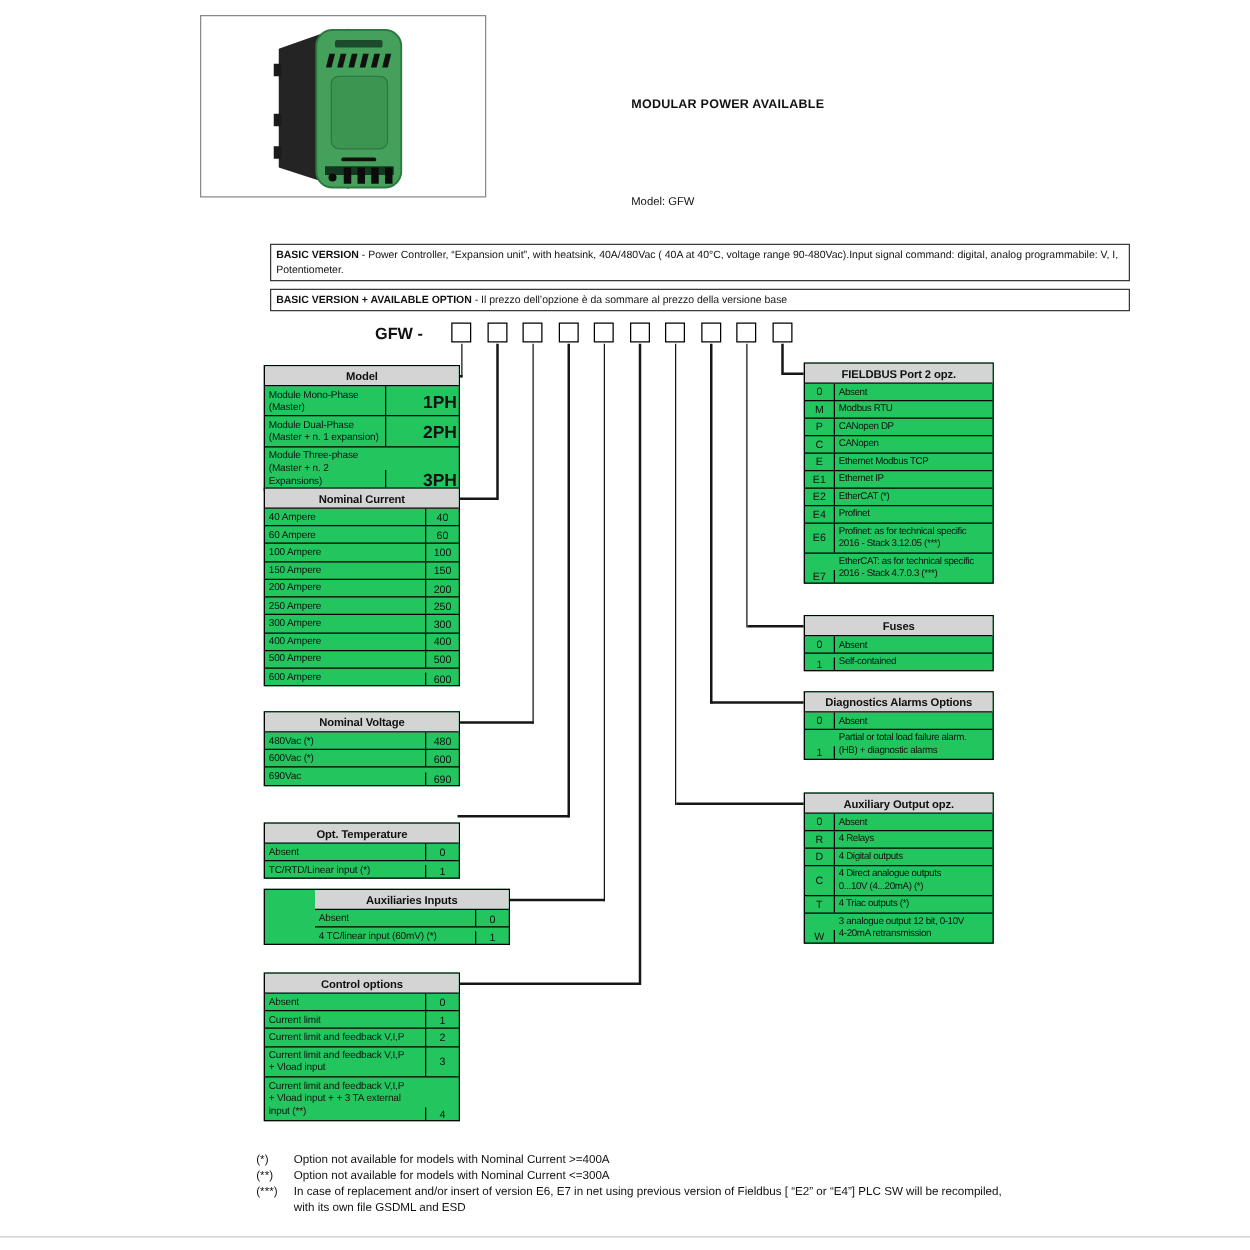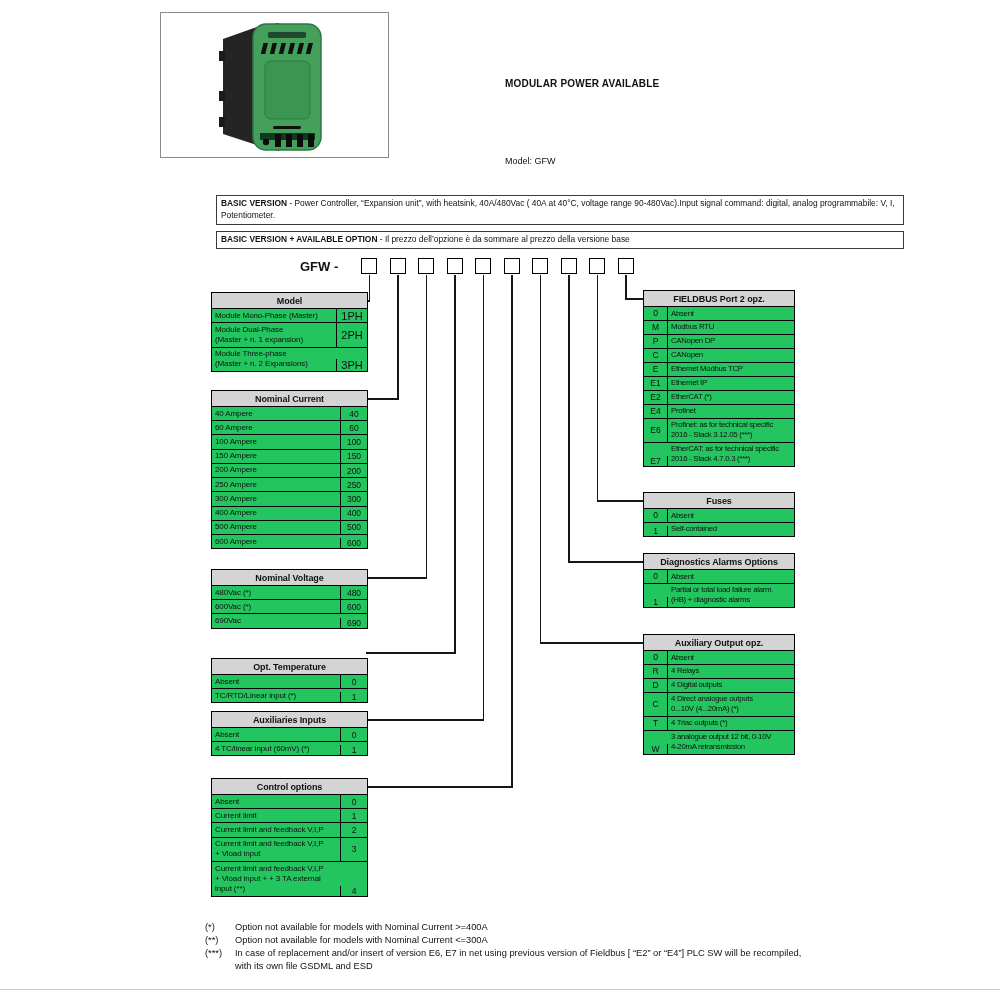--- a/index.html
+++ b/index.html
@@ -27,27 +27,27 @@
   .otable{width:155px;}
   .otable.right-t{width:150px;}
   .thead{background:#d4d4d4;border-bottom:1px solid #000;font-weight:bold;font-size:9px;text-align:center;padding:2.5px 2px;letter-spacing:-.1px;}
   .trow{display:flex;border-bottom:1px solid #000;align-items:stretch;min-height:12px;}
   .trow:last-child{border-bottom:none;align-items:flex-end;}
   .lbl{flex:1;padding:1.5px 3px;font-size:8px;letter-spacing:-.12px;line-height:1.28;white-space:pre-line;display:flex;align-items:center;}
   .code{width:26px;flex:none;display:flex;align-items:center;justify-content:center;font-size:8.5px;}
   .left-t .code{border-left:1px solid #000;}
   .right-t .code{border-right:1px solid #000;width:23px;}
   .right-t .lbl{letter-spacing:-.28px;font-size:7.8px;}
-  #t-model .code{width:30px;font-weight:normal;font-size:11px;}
+  #t-model .code{width:30px;font-weight:bold;font-size:14px;padding-left:28px;}
 
   #t-model   {left:211px;top:292px;}
   #t-current {left:211px;top:390px;}
   #t-voltage {left:211px;top:569px;}
   #t-temp    {left:211px;top:644px;margin-top:14px;}
-  #t-aux-in  {left:211px;top:711px;}
+  #t-aux-in  {left:211px;top:711px;padding-left:40px;}
   #t-control {left:211px;top:778px;}
   #t-fieldbus{left:643px;top:290px;}
   #t-fuses   {left:643px;top:492px;}
   #t-diag    {left:643px;top:553px;}
   #t-aux-out {left:643px;top:634px;}
 
   
   .notes{left:205px;top:921px;width:615px;font-size:9.3px;line-height:1.4;}
   .note-row{display:flex;}
   .note-marker{width:30px;flex:none;}

